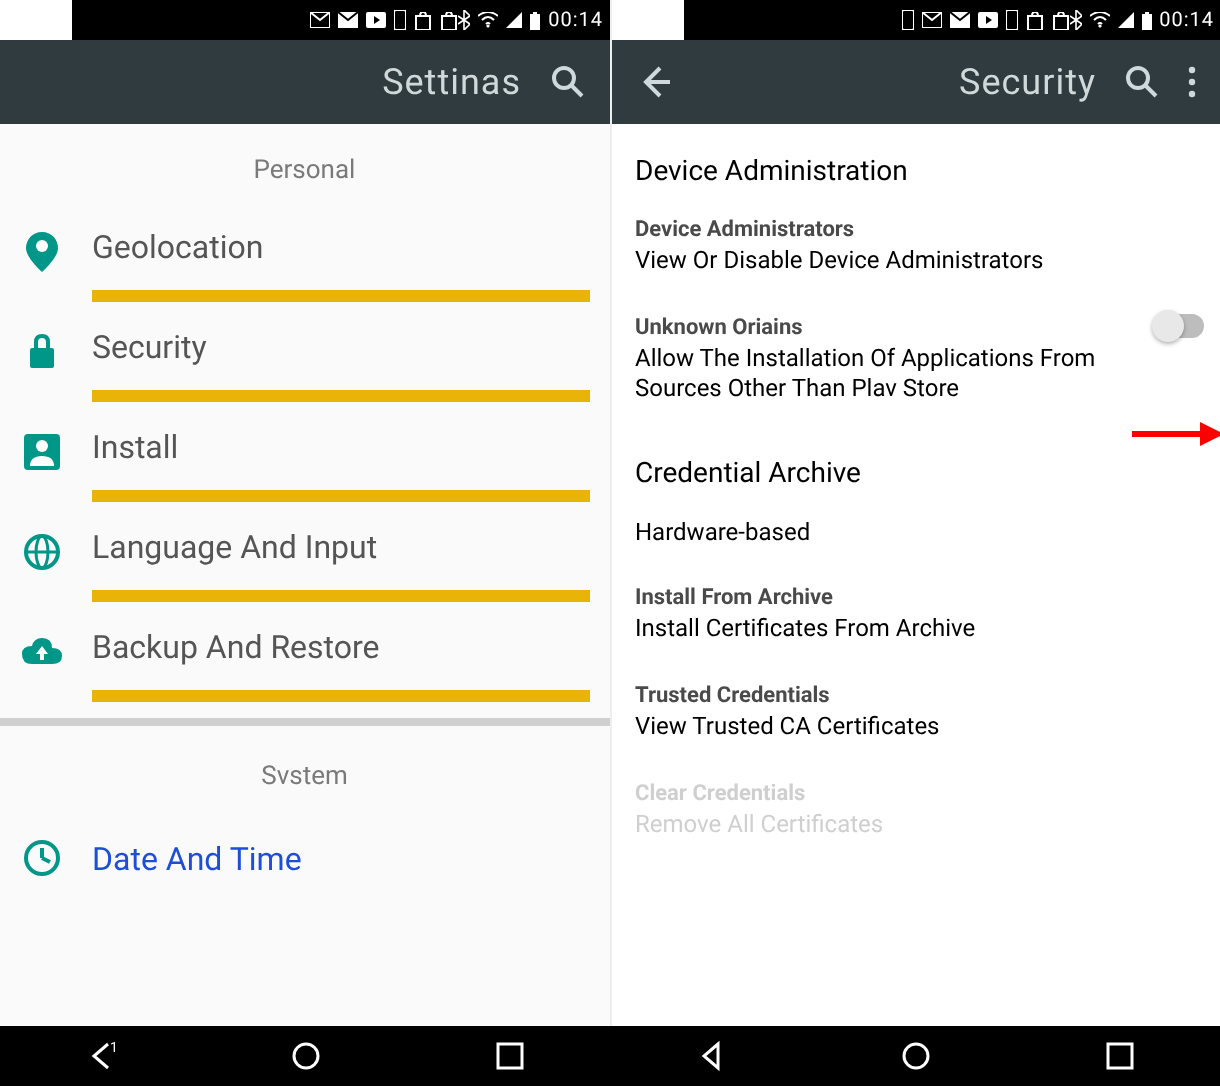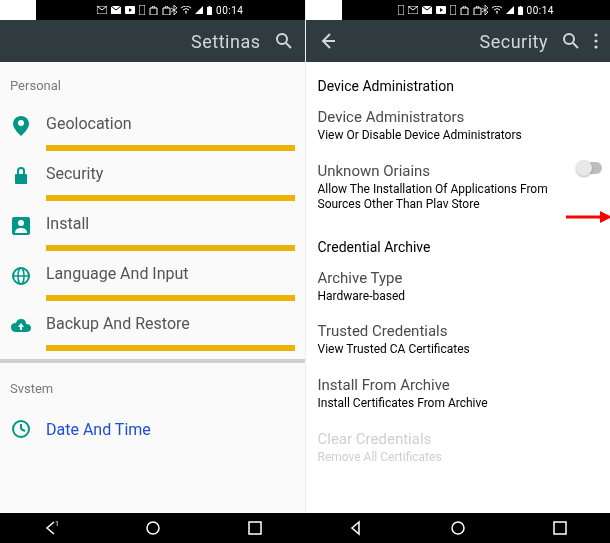--- a/index.html
+++ b/index.html
@@ -30,21 +30,21 @@
     }
     .phone-right {
       border-left: 1px solid #eee;
     }
     
     .status-bar {
       height: 20px;
       background: #000;
       display: flex;
       align-items: center;
-      justify-content: center;
+      justify-content: flex-end;
       padding: 0 3px;
       color: #fff;
       font-size: 9px;
       margin-left: 36px;
     }
     .status-icons {
       display: flex;
       gap: 4px;
       align-items: center;
     }
@@ -68,20 +68,21 @@
       flex: 1;
       letter-spacing: 0.5px;
     }
     .app-bar svg { display: block; }
     
     .content-left {
       flex: 1;
       background: #fafafa;
       overflow-y: auto;
       padding: 0;
+      text-align: center;
     }
     .section-header {
       font-size: 13px;
       color: #7a7a7a;
       padding: 16px 10px 8px 10px;
     }
     .settings-item {
       display: flex;
       align-items: center;
       height: 50px;
@@ -117,23 +118,24 @@
     }
     .section-title-r {
       font-size: 14px;
       color: #000000;
       padding: 10px 0 6px 0;
     }
     .setting-row {
       padding: 8px 0 10px 0;
     }
     .setting-row-title {
-      font-size: 15px;
+      font-size: 11px;
       color: #4a4a4a;
       margin-bottom: 2px;
+      font-weight: bold;
     }
     .setting-row-sub {
       font-size: 12px;
       color: #000000;
       line-height: 1.3;
     }
     .toggle-row {
       position: relative;
       padding-right: 30px;
     }
@@ -384,32 +386,31 @@
 
       <div class="setting-row toggle-row">
         <div class="setting-row-title">Unknown Oriains</div>
         <div class="setting-row-sub">Allow The Installation Of Applications From Sources Other Than Plav Store</div>
         <div class="toggle"></div>
       </div>
 
       <div class="section-title-r" style="padding-top:16px">Credential Archive</div>
 
       <div class="setting-row">
-        <div class="setting-row-title">Archive Type</div>
         <div class="setting-row-sub">Hardware-based</div>
+      </div>
+
+      <div class="setting-row">
+        <div class="setting-row-title">Install From Archive</div>
+        <div class="setting-row-sub">Install Certificates From Archive</div>
       </div>
 
       <div class="setting-row">
         <div class="setting-row-title">Trusted Credentials</div>
         <div class="setting-row-sub">View Trusted CA Certificates</div>
-      </div>
-
-      <div class="setting-row">
-        <div class="setting-row-title">Install From Archive</div>
-        <div class="setting-row-sub">Install Certificates From Archive</div>
       </div>
 
       <div class="setting-row disabled-row">
         <div class="setting-row-title">Clear Credentials</div>
         <div class="setting-row-sub">Remove All Certificates</div>
       </div>
 
       <svg class="arrow-annotation" width="46" height="14" viewBox="0 0 46 14">
         <line x1="0" y1="7" x2="34" y2="7" stroke="#ff0000" stroke-width="3"></line>
         <path d="M34 1 L46 7 L34 13 Z" fill="#ff0000"></path>

